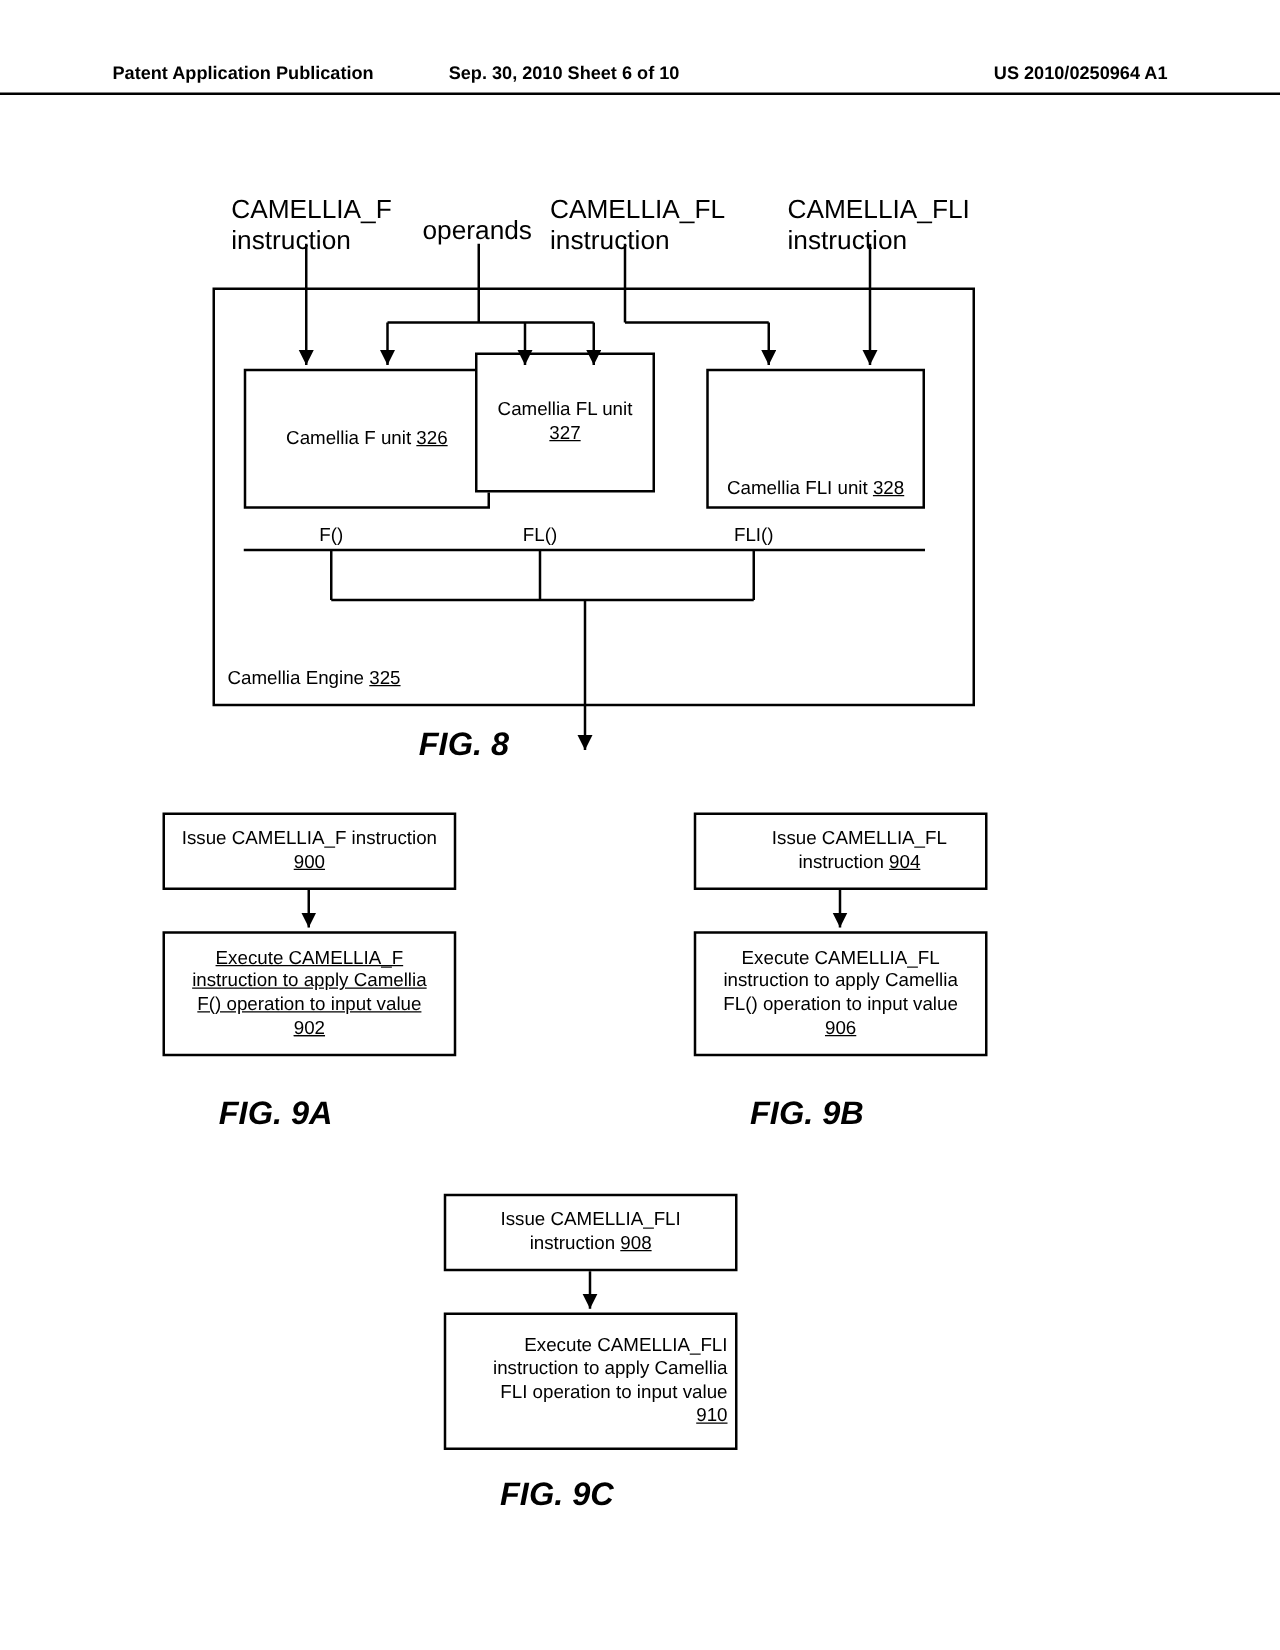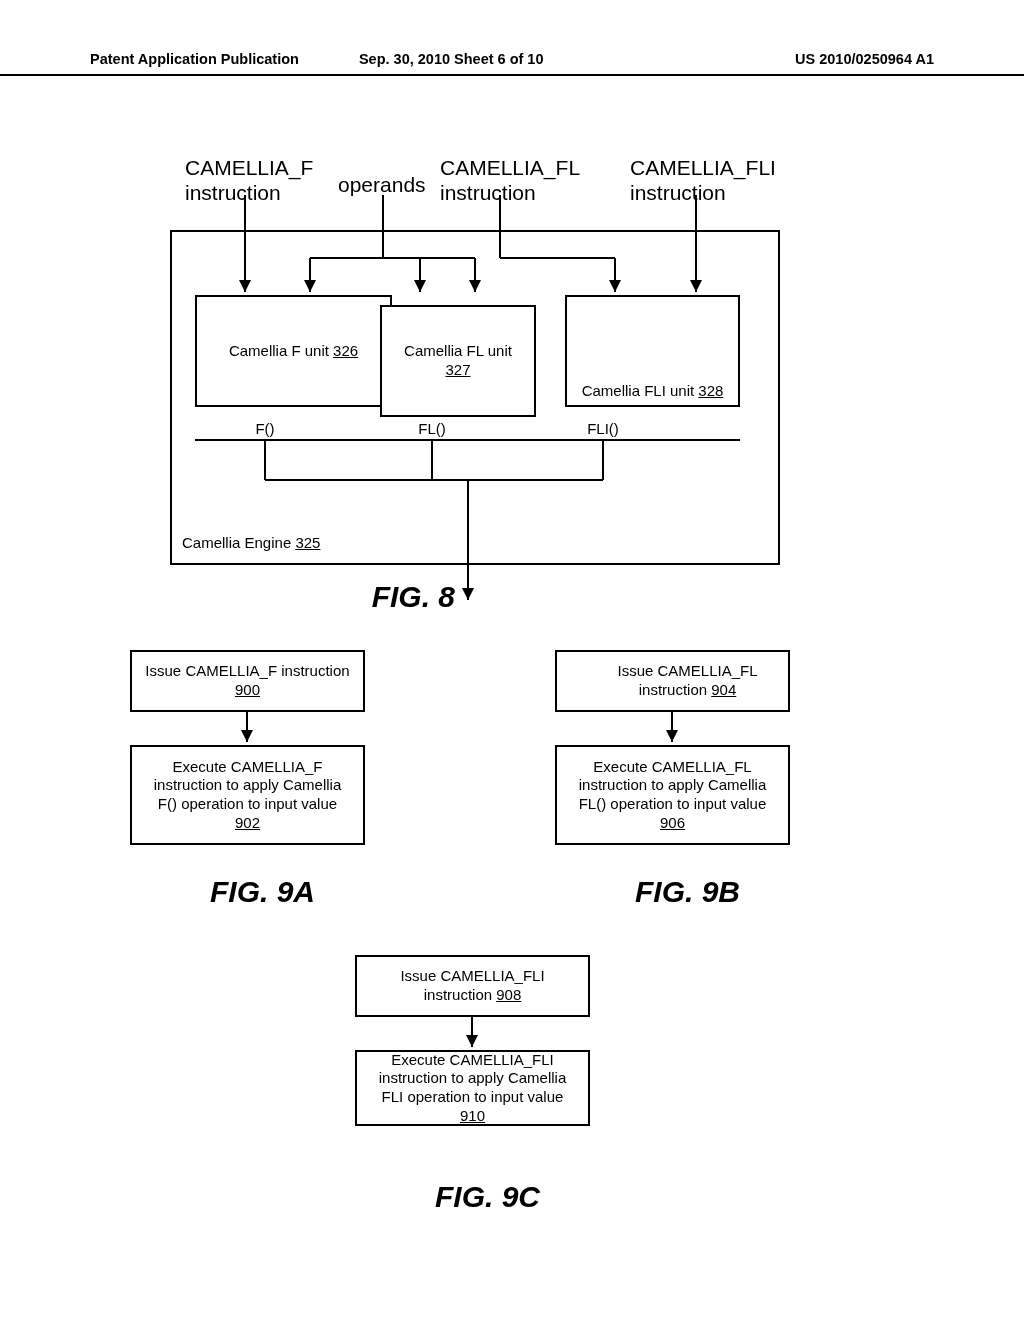--- a/index.html
+++ b/index.html
@@ -46,22 +46,22 @@
   .label {
     position: absolute;
     font-size: 21px;
     text-align: left;
     line-height: 1.2;
   }
   .fig {
     position: absolute;
     font-style: italic;
     font-weight: bold;
-    font-size: 30px;
-    text-align: right;
+    font-size: 26px;
+    text-align: left;
   }
   .outlabel { position: absolute; font-size: 15px; text-align: center; }
 </style>
 </head>
 <body>
 
 <div class="header">
   <div class="h-left">Patent Application Publication</div>
   <div class="h-mid">Sep. 30, 2010  Sheet 6 of 10</div>
   <div class="h-right">US 2010/0250964 A1</div>
@@ -80,21 +80,21 @@
 
 <div class="box" style="left:170px; top:230px; width:610px; height:335px; align-items:flex-start; justify-content:flex-end; padding:10px;">
   <div style="text-align:left;">
     <span>Camellia Engine </span><span class="ref">325</span>
   </div>
 </div>
 
 <div class="box" style="left:195px; top:295px; width:197px; height:112px;">
   <div><span>Camellia F unit </span><span class="ref">326</span></div>
 </div>
-<div class="box" style="left:380px; top:305px; width:156px; height:112px;">
+<div class="box" style="left:380px; top:282px; width:144px; height:112px;">
   <div><span>Camellia FL unit</span></div>
   <div><span class="ref">327</span></div>
 </div>
 <div class="box" style="left:565px; top:295px; width:175px; height:112px;justify-content:flex-end;">
   <div><span>Camellia FLI unit </span><span class="ref">328</span></div>
 </div>
 
 <div class="outlabel" style="left:235px; top:420px; width:60px;">F()</div>
 <div class="outlabel" style="left:402px; top:420px; width:60px;">FL()</div>
 <div class="outlabel" style="left:573px; top:420px; width:60px;">FLI()</div>
@@ -128,21 +128,21 @@
   <line x1="432" y1="440" x2="432" y2="480" stroke="#000" stroke-width="2"></line>
   <line x1="603" y1="440" x2="603" y2="480" stroke="#000" stroke-width="2"></line>
   <line x1="265" y1="480" x2="603" y2="480" stroke="#000" stroke-width="2"></line>
   <line x1="468" y1="480" x2="468" y2="600" stroke="#000" stroke-width="2" marker-end="url(#ah)"></line>
 </svg>
 
 <div class="box" style="left:130px; top:650px; width:235px; height:62px;">
   <div>Issue CAMELLIA_F instruction</div>
   <div class="ref">900</div>
 </div>
-<div class="box" style="left:130px; top:745px; width:235px; height:100px;">
+<div class="box" style="left:130px; top:745px; width:235px; height:100px;text-decoration:underline;">
   <div>Execute CAMELLIA_F</div>
   <div>instruction to apply Camellia</div>
   <div>F() operation to input value</div>
   <div class="ref">902</div>
 </div>
 <div class="fig" style="left:175px; top:875px; width:140px;">FIG. 9A</div>
 
 <div class="box" style="left:555px; top:650px; width:235px; height:62px;padding-left:36px;">
   <div>Issue CAMELLIA_FL</div>
   <div><span>instruction </span><span class="ref">904</span></div>
@@ -152,21 +152,21 @@
   <div>instruction to apply Camellia</div>
   <div>FL() operation to input value</div>
   <div class="ref">906</div>
 </div>
 <div class="fig" style="left:600px; top:875px; width:140px;">FIG. 9B</div>
 
 <div class="box" style="left:355px; top:955px; width:235px; height:62px;">
   <div>Issue CAMELLIA_FLI</div>
   <div><span>instruction </span><span class="ref">908</span></div>
 </div>
-<div class="box" style="left:355px; top:1050px; width:235px; height:76px;">
+<div class="box" style="left:355px; top:1050px; width:235px; height:110px;align-items:flex-end;">
   <div>Execute CAMELLIA_FLI</div>
   <div>instruction to apply Camellia</div>
   <div>FLI operation to input value</div>
   <div class="ref">910</div>
 </div>
 <div class="fig" style="left:400px; top:1180px; width:140px;">FIG. 9C</div>
 
 <svg class="svg-wrap" style="left:0; top:0;" width="1024" height="1200">
   <defs>
     <marker id="ah2" markerWidth="10" markerHeight="10" refX="6" refY="3" orient="auto">

